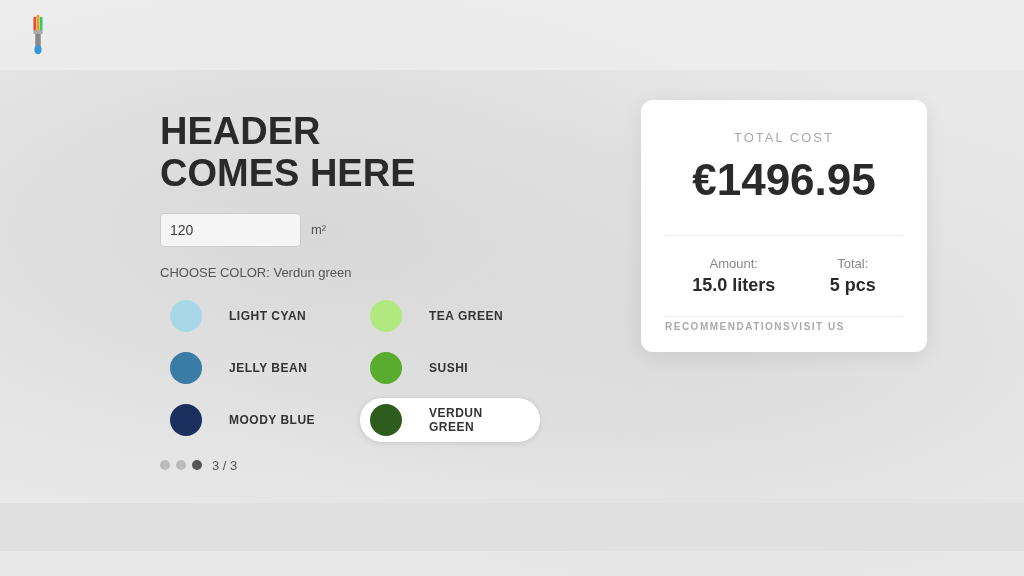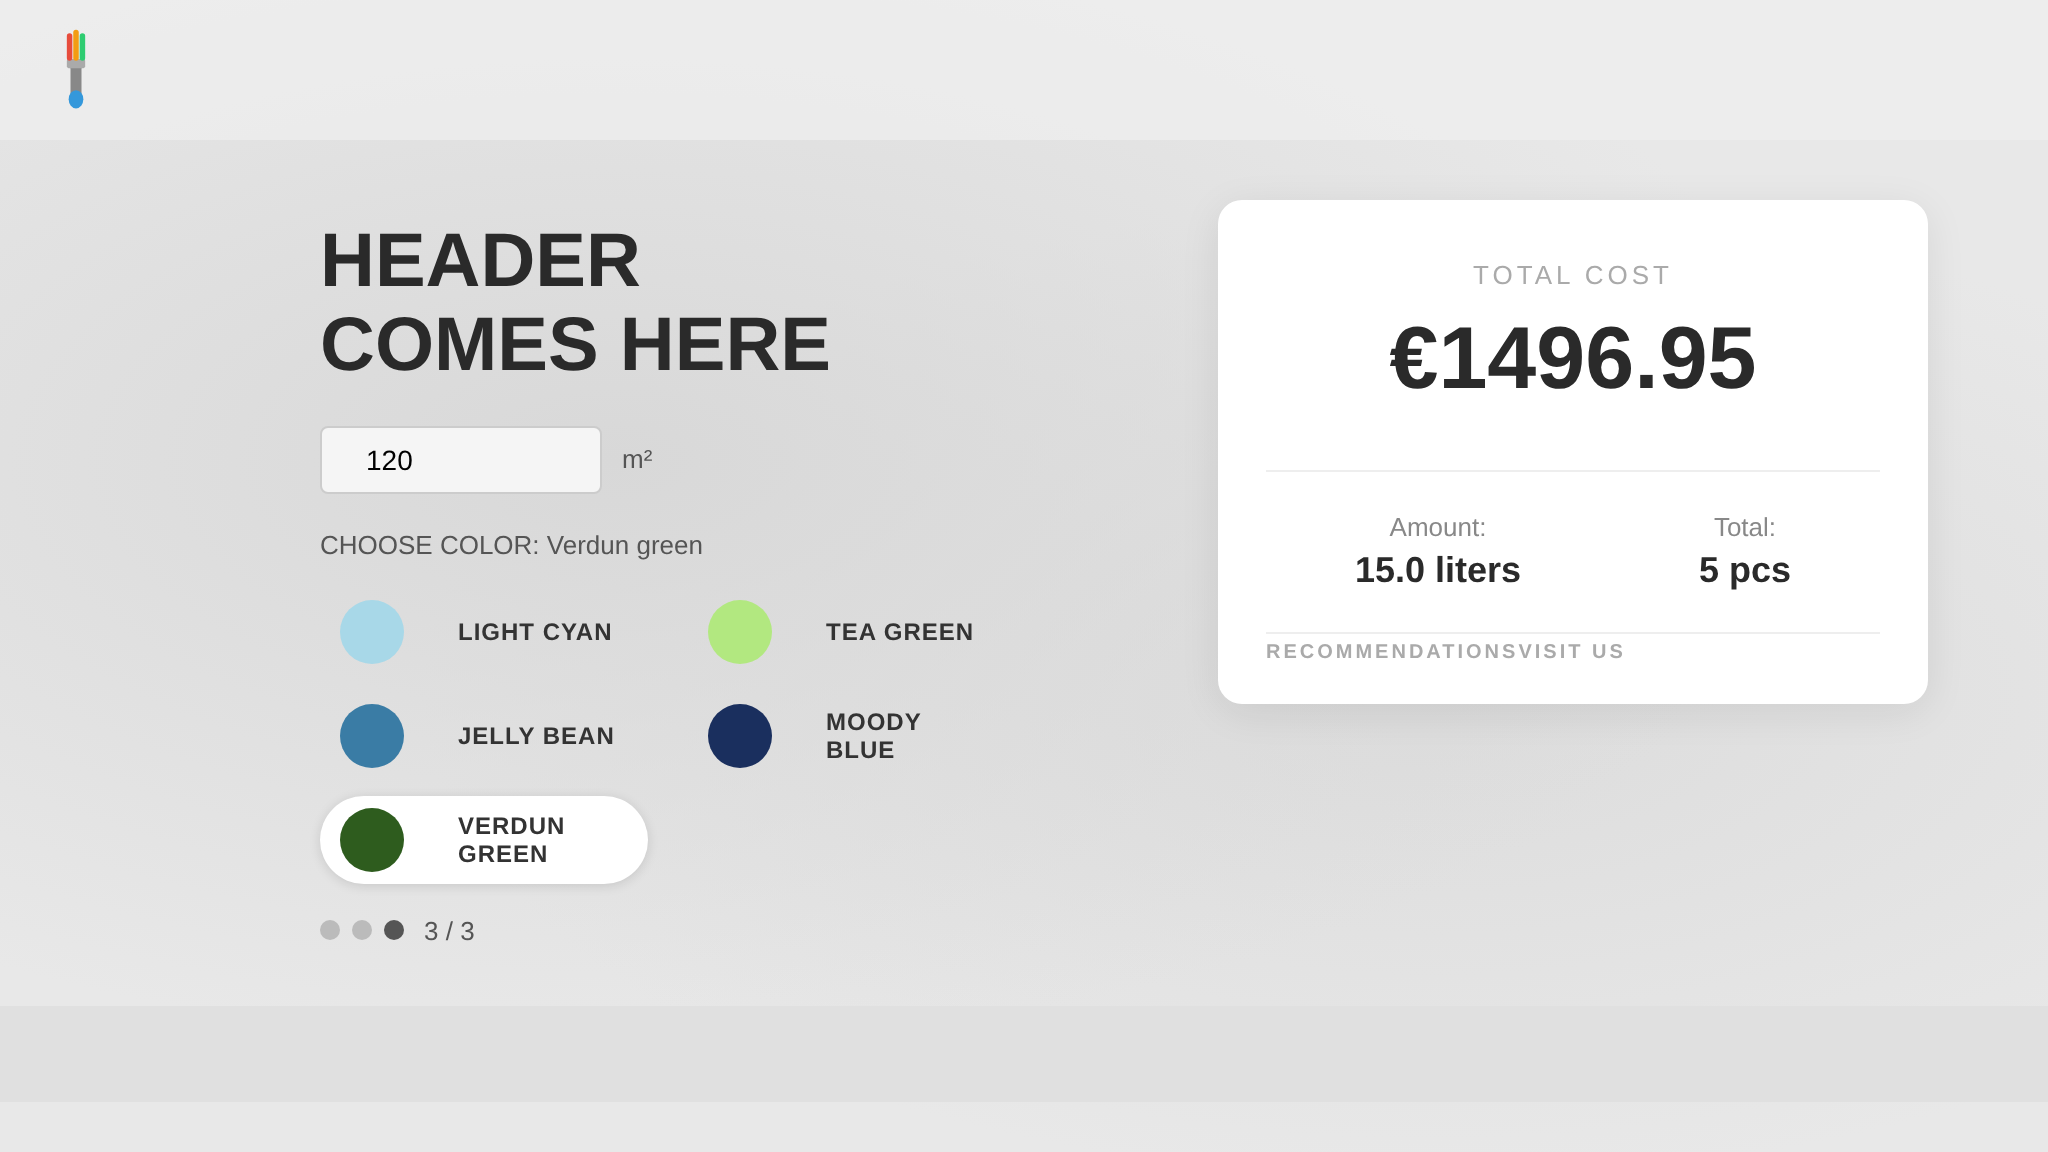--- a/index.html
+++ b/index.html
@@ -56,26 +56,26 @@
       margin-bottom: 20px;
     }
     .area-input-row {
       display: flex;
       align-items: center;
       gap: 10px;
       margin-bottom: 18px;
     }
     .area-input {
       width: 141px;
-      padding: 8px 22px;
+      padding: 8px 9px;
       border: 1.5px solid #ccc;
       border-radius: 4px;
       background: #f5f5f5;
       font-size: 14px;
-      color: #000000;
+      color: #404040;
       outline: none;
     }
     .area-unit {
       font-size: 13px;
       color: #555;
     }
     .choose-color-label {
       font-size: 13px;
       font-weight: 700;
       color: #222;
@@ -135,21 +135,21 @@
       background: #555;
     }
     .page-count {
       font-size: 13px;
       color: #555;
       margin-left: 4px;
     }
     
     .right-panel {
       flex-shrink: 0;
-      width: 355px;
+      width: 286px;
       margin-left: 41px;
     }
     .cost-card {
       background: white;
       border-radius: 12px;
       padding: 30px 24px 20px;
       box-shadow: 0 4px 20px rgba(0,0,0,0.08);
       text-align: center;
       margin-bottom: 0;
     }
@@ -265,20 +265,24 @@
         <div class="color-option">
           <div class="color-swatch" style="background:#b2e880;"></div>
           <span class="color-name">TEA GREEN</span>
         </div>
 
         <div class="color-option">
           <div class="color-swatch" style="background:#3a7ca5;"></div>
           <span class="color-name">JELLY BEAN</span>
         </div>
 
+        <div class="color-option">
+          <div class="color-swatch" style="background:#5aac2e;"></div>
+          <span class="color-name">SUSHI</span>
+        </div>
 
         <div class="color-option">
           <div class="color-swatch" style="background:#1a2f5e;"></div>
           <span class="color-name">MOODY BLUE</span>
         </div>
 
         <div class="color-option active">
           <div class="color-swatch" style="background:#2e5c1e;"></div>
           <span class="color-name">VERDUN GREEN</span>
         </div>

